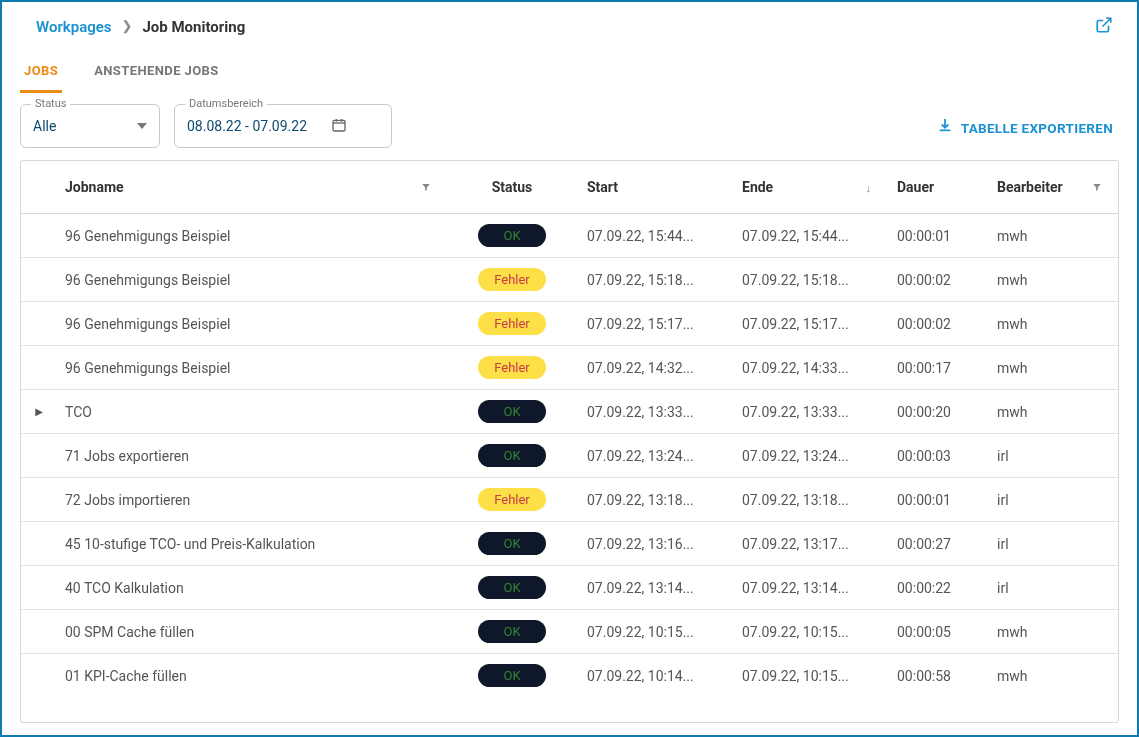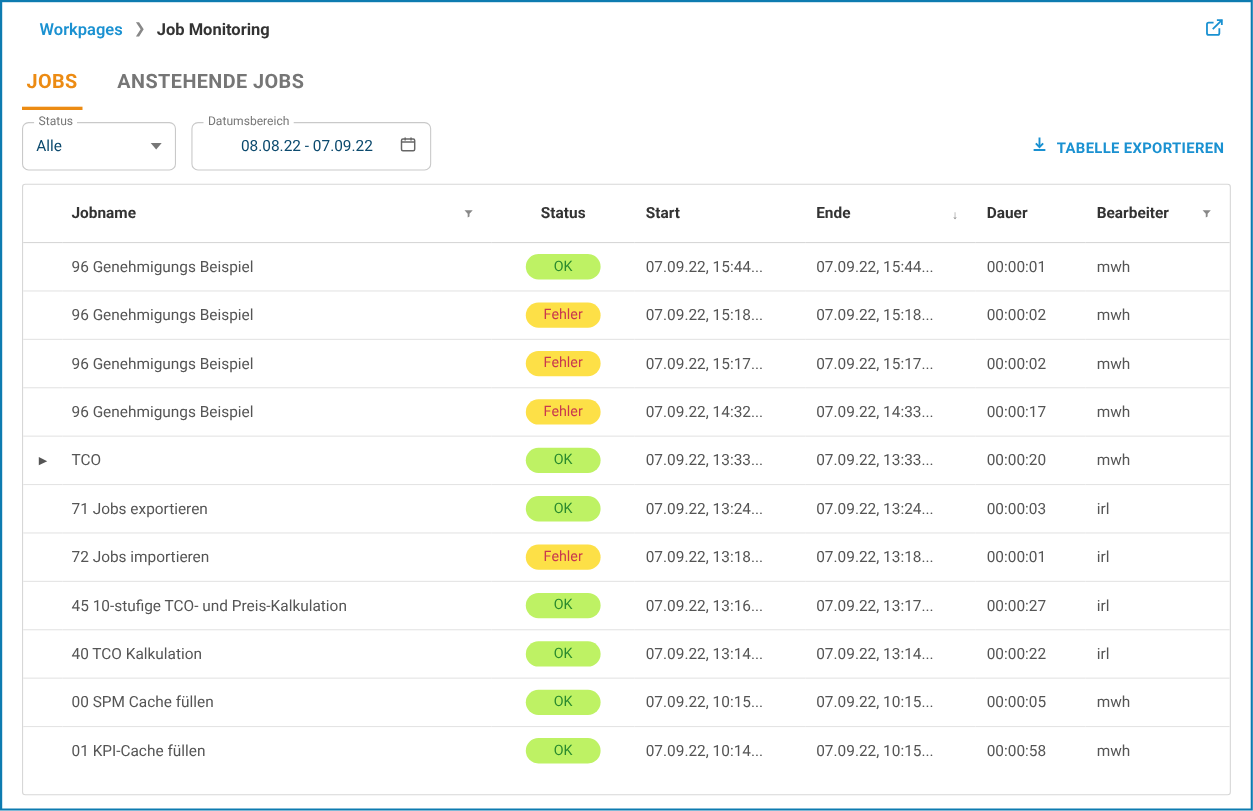--- a/index.html
+++ b/index.html
@@ -36,21 +36,21 @@
   .open-icon { color: #1a91d1; cursor: pointer; }
   .tabs {
     display: flex;
     padding: 0 18px;
     border-bottom: 1px solid transparent;
     gap: 28px;
     margin-top: 6px;
   }
   .tab {
     padding: 10px 4px 12px;
-    font-size: 18px;
+    font-size: 13px;
     font-weight: 700;
     letter-spacing: 0.4px;
     color: #767676;
     cursor: pointer;
     border-bottom: 3px solid transparent;
   }
   .tab.active { color: #ec8b13; border-bottom-color: #ec8b13; }
   .toolbar {
     display: flex;
     align-items: center;
@@ -80,21 +80,21 @@
   .field select, .field .value {
     border: none;
     outline: none;
     font-size: 14px;
     color: #0c4a6e;
     background: transparent;
     appearance: none;
     padding-right: 24px;
   }
   .status-field { width: 140px; justify-content: space-between; }
-  .date-field { width: 218px; justify-content: flex-end; }
+  .date-field { width: 218px; justify-content: flex-start; }
   .caret-down {
     width: 0; height: 0;
     border-left: 5px solid transparent;
     border-right: 5px solid transparent;
     border-top: 6px solid #777;
   }
   .cal-icon { color: #666; }
   .export-btn {
     display: flex;
     align-items: flex-end;
@@ -145,21 +145,21 @@
   }
   tbody tr:last-child td { border-bottom: none; }
   .badge {
     display: inline-block;
     min-width: 68px;
     text-align: center;
     padding: 4px 14px;
     border-radius: 14px;
     font-size: 13px;
   }
-  .badge.OK { background: #bef264; color: #2a8a2e; }
+  .badge.OK { background: #0f172a; color: #2a8a2e; }
   .badge.Fehler { background: #fde047; color: #c9394e; }
   .badge.Warnung { background: #f6f3cd; color: #8a7a18; }
   .expand-cell { text-align: center; color: #555; cursor: pointer; font-size: 10px;}
 </style>
 </head>
 <body>
 
 <div class="window">
 
   <div class="header">

